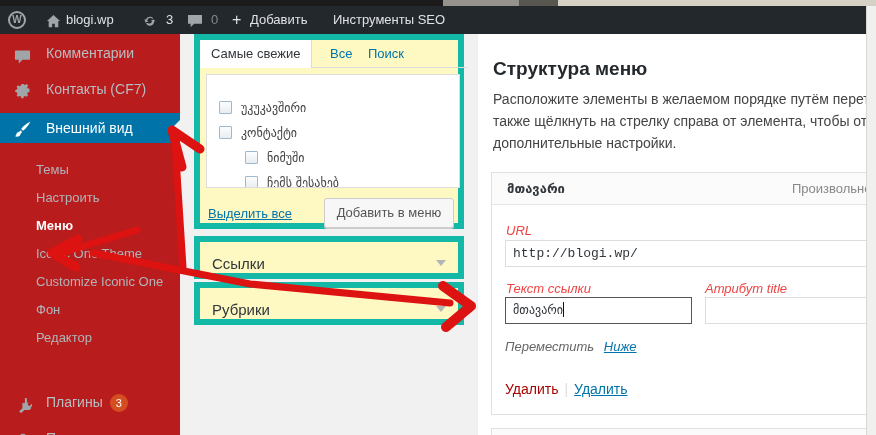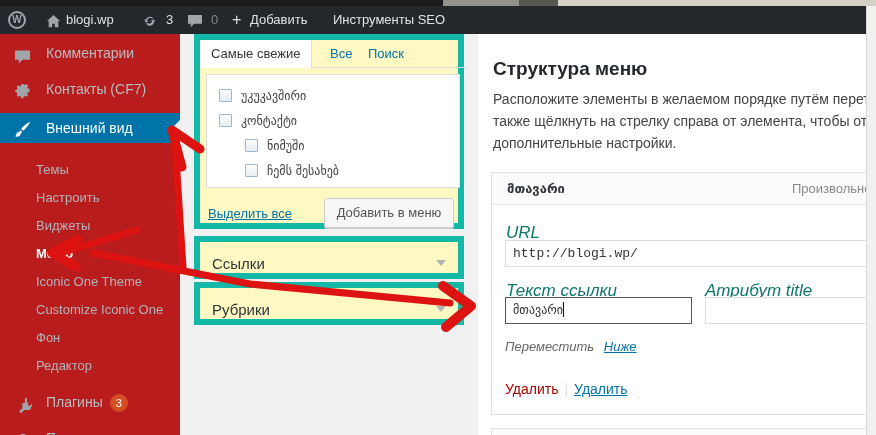--- a/index.html
+++ b/index.html
@@ -44,21 +44,21 @@
   
   .panel { background:#fef9c3; border:6px solid #14b8a6; }
   .box1 { left:194px; top:34px; width:270px; height:195px; }
   .tabs-row { position:absolute; left:0; top:0; width:268px; height:28px; border-bottom:1px solid #dcdcde; }
   .tab-active { position:absolute; left:0; top:0; height:28px; line-height:28px; padding:0 11px;
                 background:#fff; border-right:1px solid #dcdcde; color:#32373c; font-size:13px; }
   .tab-link { position:absolute; top:0; height:28px; line-height:28px; color:#0073aa; font-size:13px; text-decoration:none; }
   .pages-box { position:absolute; left:6px; top:34px; width:254px; height:114px; border:1px solid #ddd; background:#fff; overflow:hidden; }
   .page-row { position:relative; height:25px; line-height:25px; padding-left:12px; font-size:12px; color:#444;
               font-family:"DejaVu Sans",sans-serif; white-space:nowrap; }
-  .page-row.first { margin-top:9px; }
+  .page-row.first { margin-top:21px; }
   .page-row.indent { padding-left:38px; }
   .cbx { display:inline-block; width:13px; height:13px; margin-right:9px; vertical-align:-2px;
          border:1px solid #9db8cf; border-radius:1px; background:linear-gradient(#fdfdfd,#e7edf2); }
   .select-all { position:absolute; left:8px; top:166px; font-size:13px; color:#0073aa; text-decoration:underline; }
   .add-btn { position:absolute; left:124px; top:158px; width:130px; height:30px; line-height:28px; text-align:center;
              background:#f7f7f7; border:1px solid #ccc; border-radius:3px; color:#555; font-size:13px;
              box-shadow:0 1px 0 #ccc; }
   .acc { left:194px; width:270px; height:43px; }
   .acc-sylki { top:236px; } .acc-rubriki { top:282px; }
   .acc-label { position:absolute; left:12px; top:0; height:43px; line-height:43px; font-size:15px; color:#32373c; }
@@ -68,21 +68,21 @@
   
   .right-region { left:477px; top:34px; width:389px; height:401px; background:#fff; border-left:1px solid #eee; overflow:hidden; }
   .menu-title { position:absolute; left:15px; top:24px; font-size:19px; font-weight:bold; color:#23282d; }
   .menu-desc { position:absolute; left:15px; top:54px; font-size:14px; color:#444; line-height:22px; }
   .menu-desc div { white-space:nowrap; }
   .item-box { position:absolute; left:13px; top:138px; width:600px; height:243px; border:1px solid #e0e0e0; background:#fff; }
   .item-head { position:absolute; left:0; top:0; width:598px; height:32px; background:#fbfbfb; border-bottom:1px solid #e5e5e5; }
   .item-name { position:absolute; left:15px; top:0; height:32px; line-height:32px; font-size:13px; font-weight:bold; color:#32373c;
                font-family:"DejaVu Sans",sans-serif; }
   .item-type { position:absolute; left:300px; top:0; height:32px; line-height:32px; font-size:13px; color:#888; white-space:nowrap; }
-  .f-label { position:absolute; font-size:17px; font-style:italic; color:#0f766e; white-space:nowrap; }
+  .f-label { position:absolute; font-size:13px; font-style:italic; color:#ef4444; white-space:nowrap; }
   .input { position:absolute; background:#fff; border:1px solid #ddd; height:27px; line-height:25px; padding:0 7px;
            font-size:13px; color:#32373c; white-space:nowrap; overflow:hidden; }
   .input.mono { font-family:"Liberation Mono","DejaVu Sans Mono",monospace; font-size:13px; }
   .input.focused { border-color:#555; font-family:"DejaVu Sans",sans-serif; font-size:12px; }
   .caret { display:inline-block; width:1px; height:15px; background:#111; vertical-align:-3px; }
   .move-row { position:absolute; left:13px; top:166px; font-size:13px; font-style:italic; color:#666; }
   .move-link { color:#0073aa; text-decoration:underline; margin-left:6px; }
   .actions { position:absolute; left:13px; top:208px; font-size:14px; }
   .del-link { color:#a00; text-decoration:none; }
   .sep { color:#ddd; margin:0 6px; }
@@ -150,21 +150,20 @@
       <svg width="18" height="18" viewBox="0 0 20 20">
           <path fill="#fff" d="M18 2c-3 1-8 5-10 8l2 2c3-2 7-7 8-10zM7.5 11.5 6 13c-1.5 0-3 1-3.5 3-.3 1.2-1 1.6-1.5 1.8 1 .8 3.2 1 4.5.3 1.2-.6 2-1.8 2-3l1.5-1.6-1.5-2z"></path>
         </svg>
     </span>
     <span class="sb-txt">Внешний вид</span>
     <span class="sb-notch"></span>
   </div>
   <div class="sb-sub">
     <div class="sb-sub-item">Темы</div>
     <div class="sb-sub-item">Настроить</div>
-    <div class="sb-sub-item">Виджеты</div>
     <div class="sb-sub-item current">Меню</div>
     <div class="sb-sub-item">Iconic One Theme</div>
     <div class="sb-sub-item">Customize Iconic One</div>
     <div class="sb-sub-item">Фон</div>
     <div class="sb-sub-item">Редактор</div>
   </div>
   <div class="sb-item" style="top:351px;text-decoration:underline;">
     <span class="sb-ic">
       <svg width="18" height="18" viewBox="0 0 20 20">
           <path fill="#a0a5aa" d="M13 2v4h3V2h2v4h1v3l-4 4v5h-3v-5l-4-4 2-2-4-4 1.5-1.5L11.5 5 13 3.5z" transform="rotate(45 10 10)"></path>

